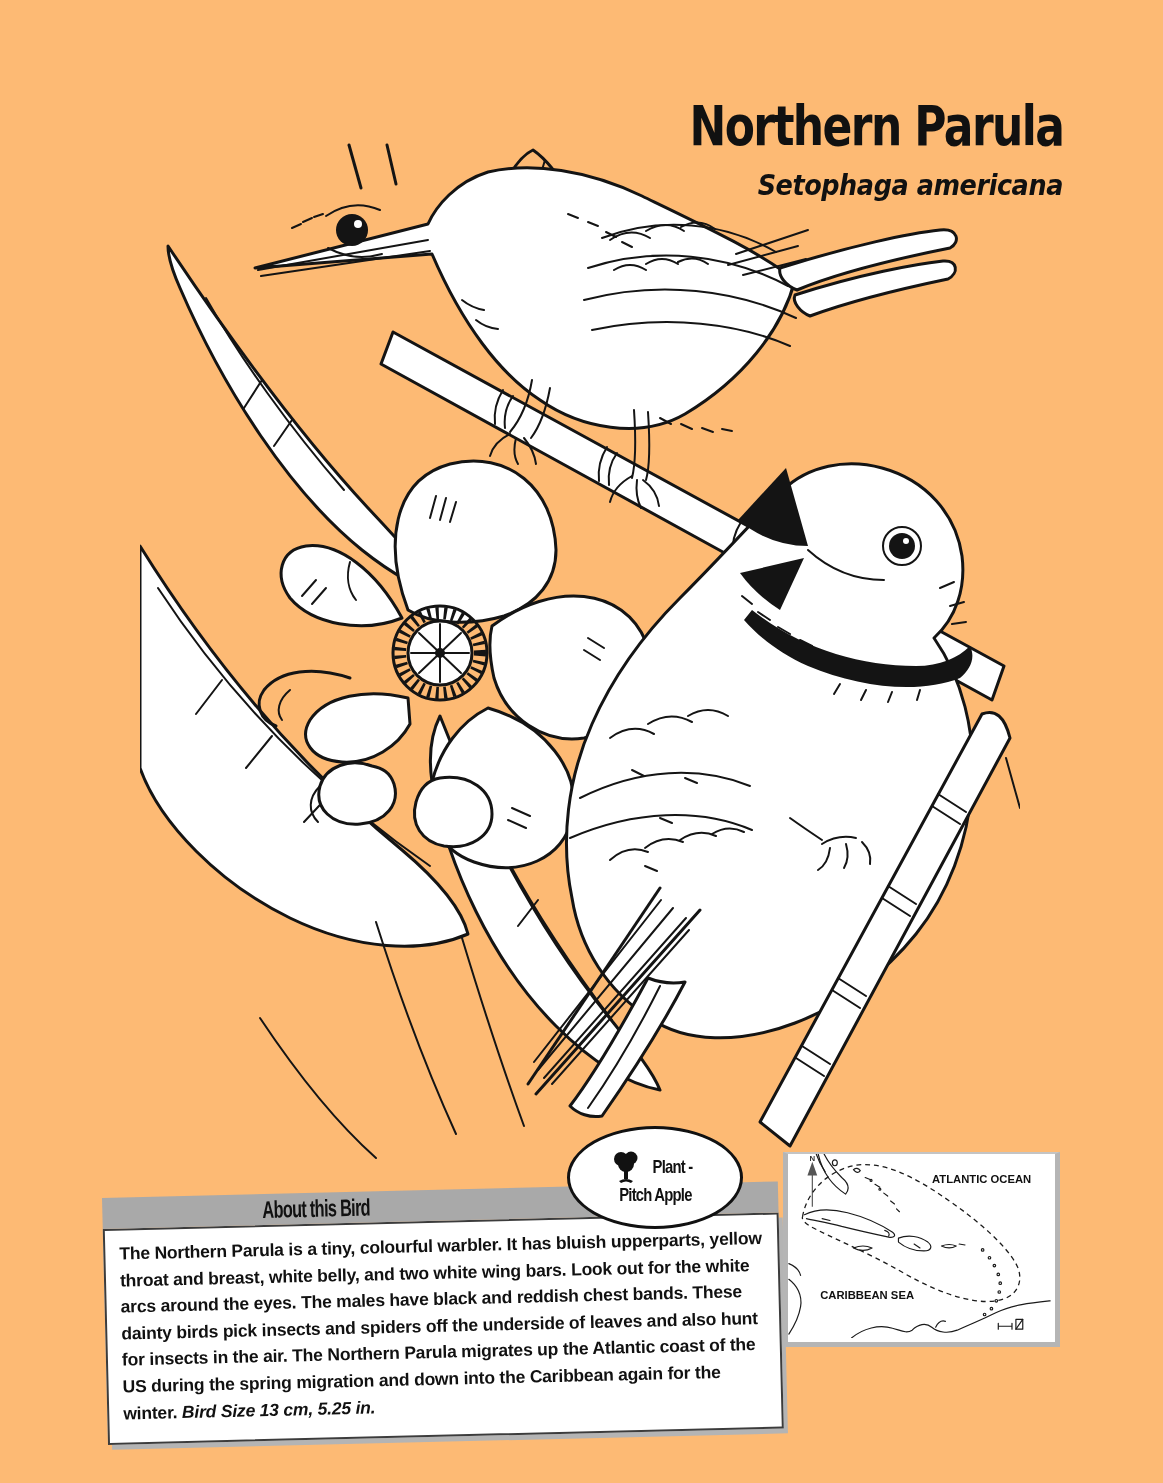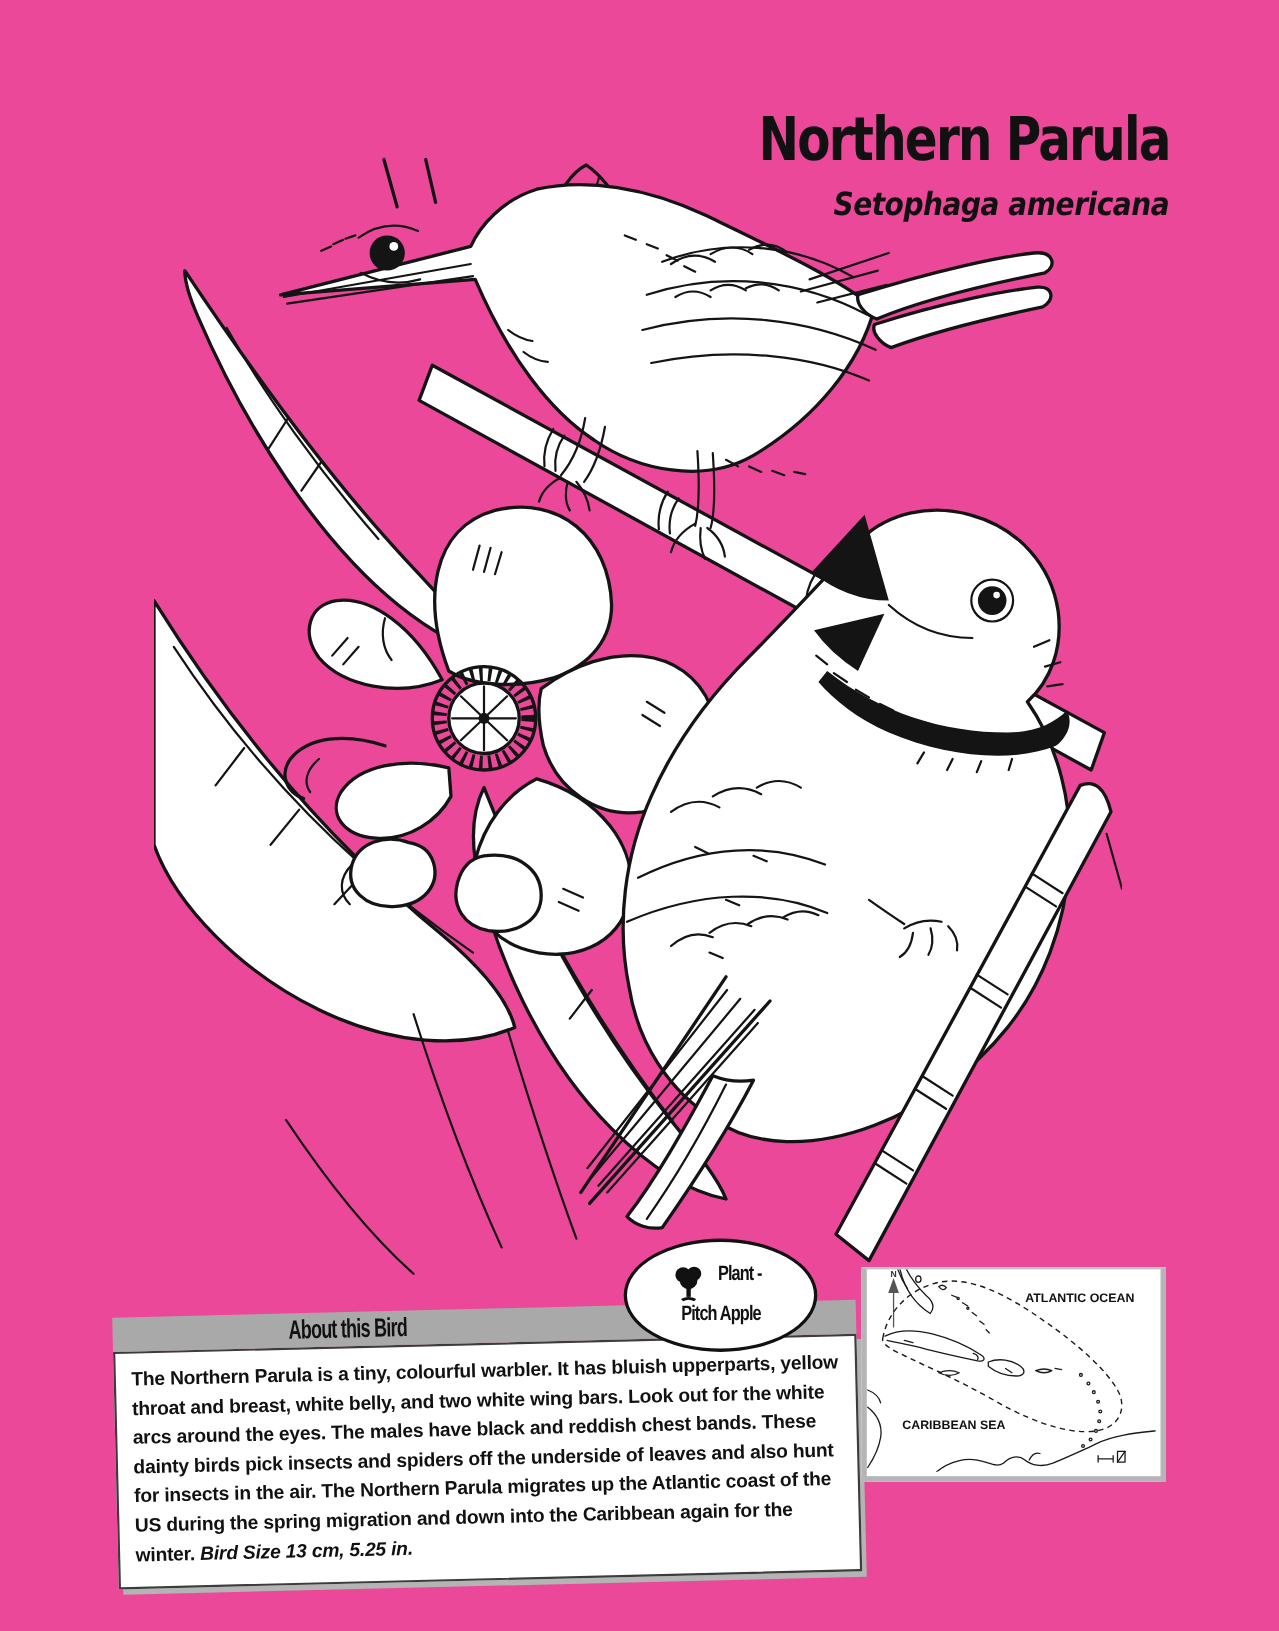--- a/index.html
+++ b/index.html
@@ -1,35 +1,35 @@
 <!DOCTYPE html>
 <html><head>
 <meta charset="utf-8">
 <style>
   html,body{margin:0;padding:0;background:#e8e8e8;}
-  .page{position:relative;width:1163px;height:1483px;background:#ec4899;overflow:hidden;
+  .page{position:relative;width:1163px;height:1483px;background:#fdba74;overflow:hidden;
         font-family:"Liberation Sans",sans-serif;color:#111;margin:0 auto;}
   
   .title{position:absolute;top:94px;right:100px;font-family:"DejaVu Sans",sans-serif;
          font-weight:bold;font-size:55px;letter-spacing:-2px;white-space:nowrap;
          transform:scaleX(0.80);transform-origin:100% 50%;}
   .subtitle{position:absolute;top:168px;right:100px;font-family:"DejaVu Sans",sans-serif;
          font-weight:bold;font-style:italic;font-size:29px;letter-spacing:-0.5px;white-space:nowrap;
          transform:scaleX(0.88);transform-origin:100% 50%;}
   
   .illus{position:absolute;left:140px;top:118px;width:880px;height:1042px;z-index:1;}
   .ink{stroke:#141414;stroke-width:3;fill:none;stroke-linecap:round;stroke-linejoin:round;}
   .ink-f{stroke:#141414;stroke-width:3;fill:#ffffff;stroke-linejoin:round;stroke-linecap:round;}
   .thin{stroke-width:2;}
   .blk{fill:#141414;stroke:none;}
   
   .badge{position:absolute;left:567px;top:1126px;width:170px;height:97px;background:#fff;
          border:3px solid #111;border-radius:50%;z-index:6;display:flex;flex-direction:column;
          align-items:center;justify-content:center;}
-  .badge-row{display:flex;align-items:flex-start;gap:6px;}
+  .badge-row{display:flex;align-items:center;gap:6px;}
   .badge-text{font-weight:bold;font-size:19px;letter-spacing:-1px;transform:scaleX(0.78);
          transform-origin:50% 50%;white-space:nowrap;line-height:1.1;}
   
   .about{position:absolute;left:102px;top:1198px;width:676px;transform:rotate(-1.4deg);
          transform-origin:0 0;z-index:4;}
   .about-bar{height:31px;background:#a9a9a9;position:relative;}
   .about-title{position:absolute;left:160px;top:2px;font-size:24px;font-weight:bold;
          letter-spacing:-1px;transform:scaleX(0.68);transform-origin:0 50%;white-space:nowrap;}
   .about-box{background:#fff;border:2px solid #3c3c3c;box-shadow:4px 5px 0 #b4b4b4;
          padding:10px 14px 16px 14px;min-height:116px;}

